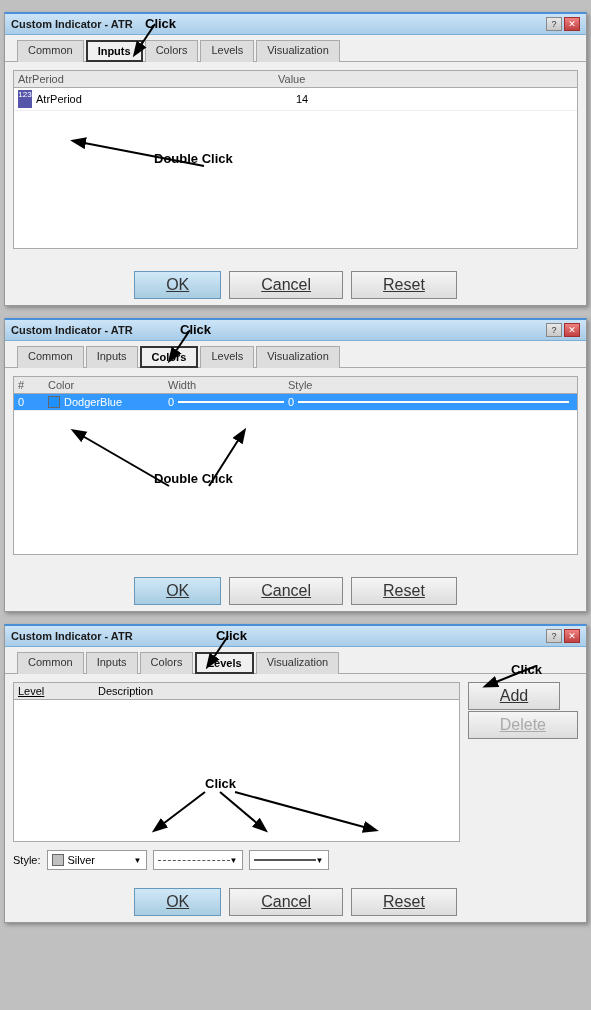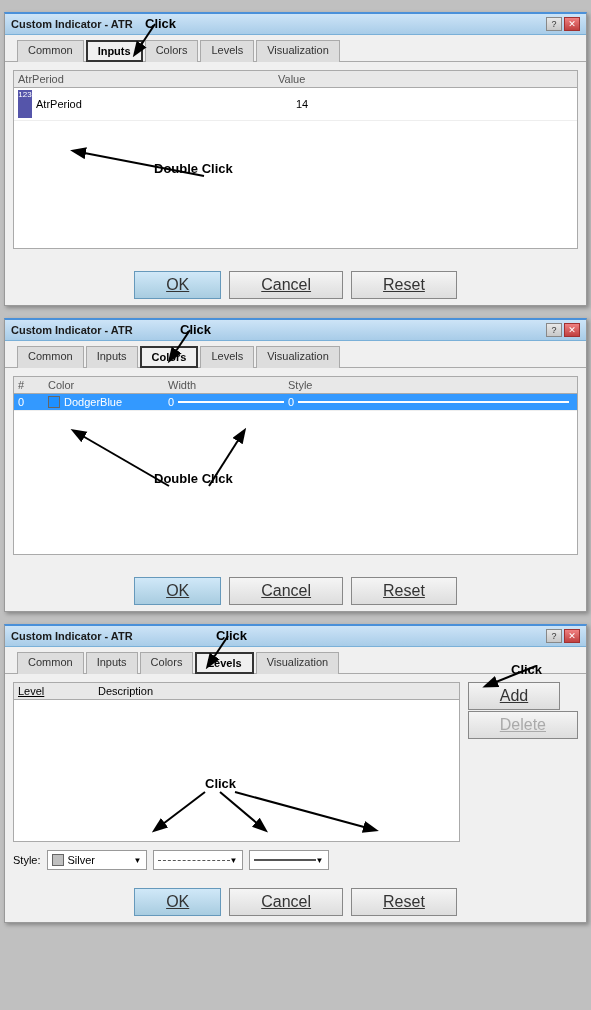--- a/index.html
+++ b/index.html
@@ -127,21 +127,21 @@
       border-bottom: 1px solid #eee;
     }
 
     .table-row.selected {
       background: #3399ff;
       color: white;
     }
 
     .row-icon {
       width: 14px;
-      height: 28px;
+      height: 18px;
       background: #5555aa;
       margin-right: 4px;
       display: inline-block;
       font-size: 8px;
       color: white;
       text-align: center;
       line-height: 10px;
     }
 
     .color-swatch {

